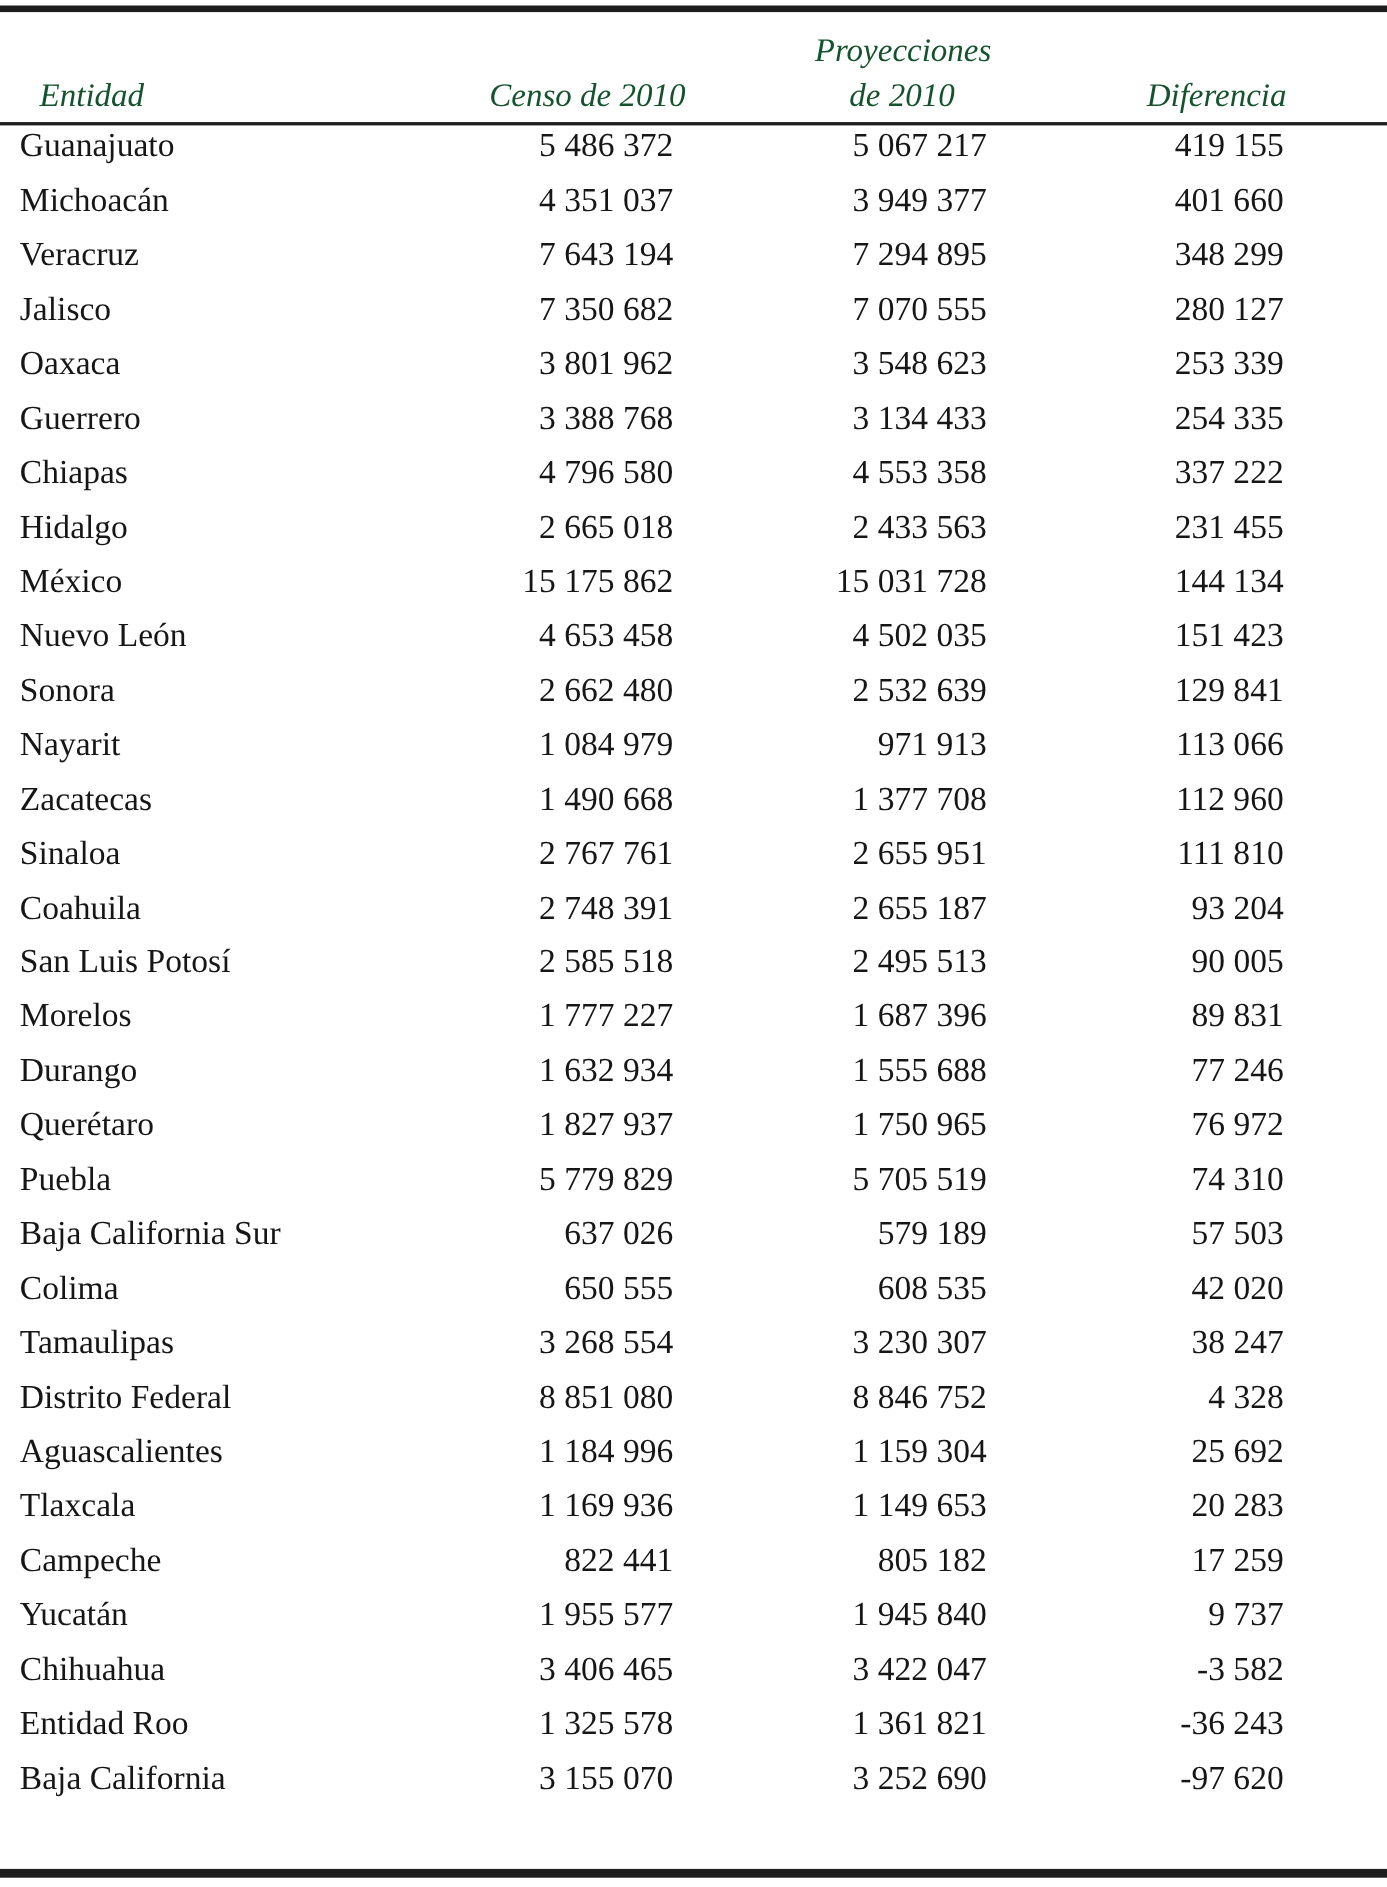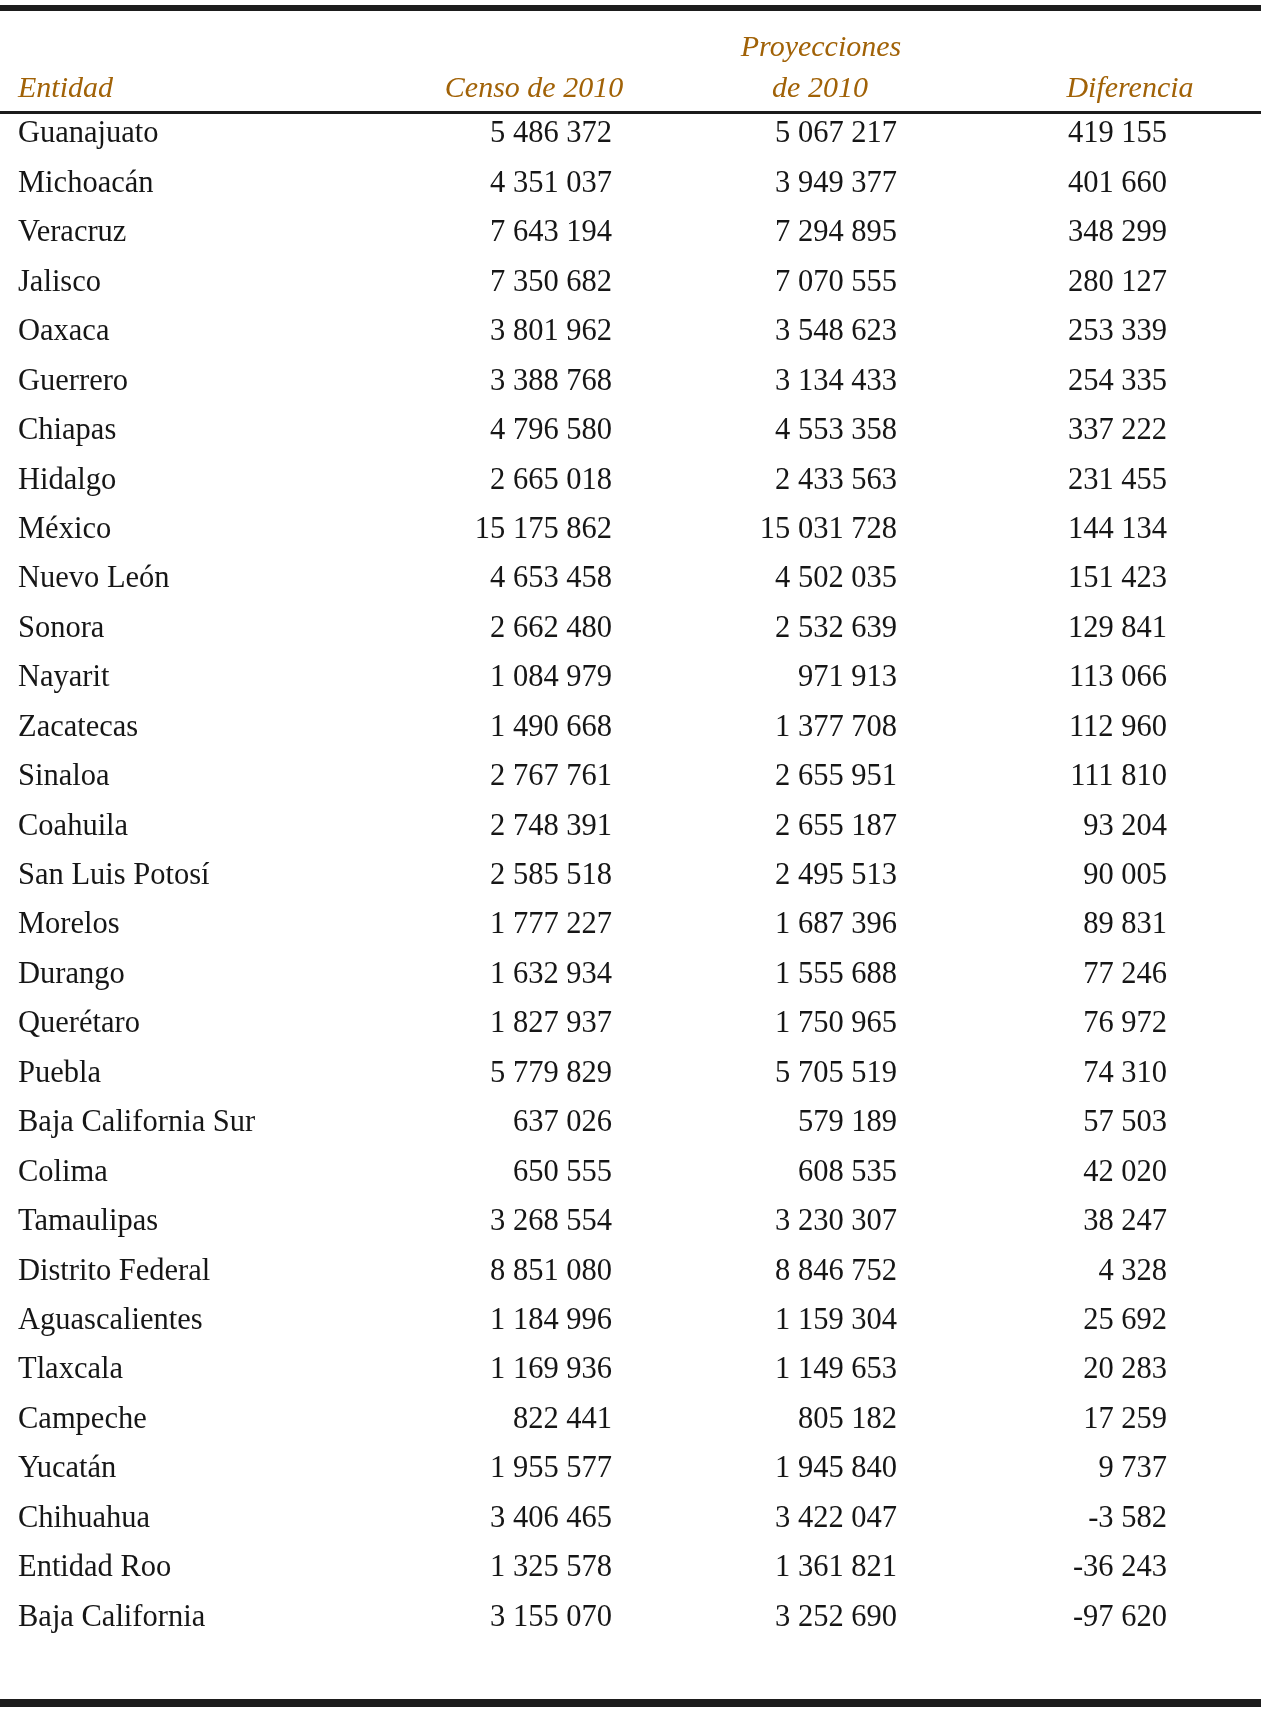--- a/index.html
+++ b/index.html
@@ -25,28 +25,28 @@
   .rule.top    { top: 5px;    height: 6px; }
   .rule.headln { top: 111px;  height: 3px; background: #1b1b1b; }
   .rule.bottom { top: 1699px; height: 8px; }
 
   .hdr {
     position: absolute;
     font-style: italic;
     font-size: 30px;
     line-height: 1;
     white-space: nowrap;
-    color: #a16207;
-  }
-  .hdr.left   { left: 18px; top: 72px; font-family: Liberation Serif, serif; }
+    color: #14532d;
+  }
+  .hdr.left   { left: 36px; top: 72px; font-family: Liberation Serif, serif; }
   .hdr.center { transform: translateX(-50%); }
   #h-censo { left: 534px;  top: 72px; text-align: center; }
   #h-proy1 { left: 821px;  top: 31px; }
   #h-proy2 { left: 820px;  top: 72px; }
-  #h-dif   { left: 1130px; top: 72px; }
+  #h-dif   { left: 1106px; top: 72px; }
 
   .tbody {
     position: absolute;
     left: 0;
     top: 108px;
     width: 1261px;
   }
   .trow {
     display: grid;
     grid-template-columns: 386px 226px 285px 270px;

